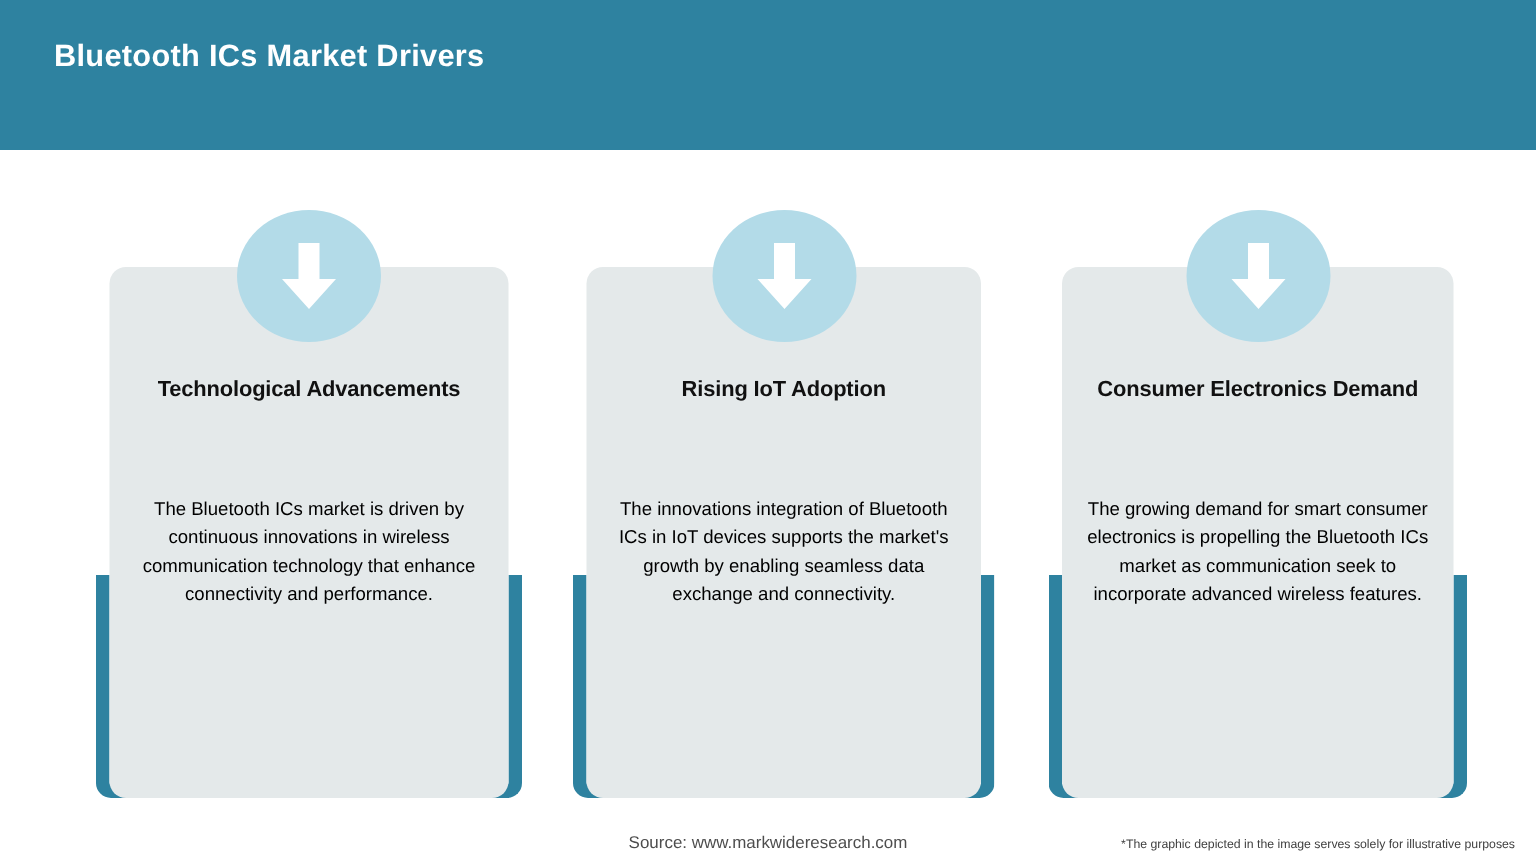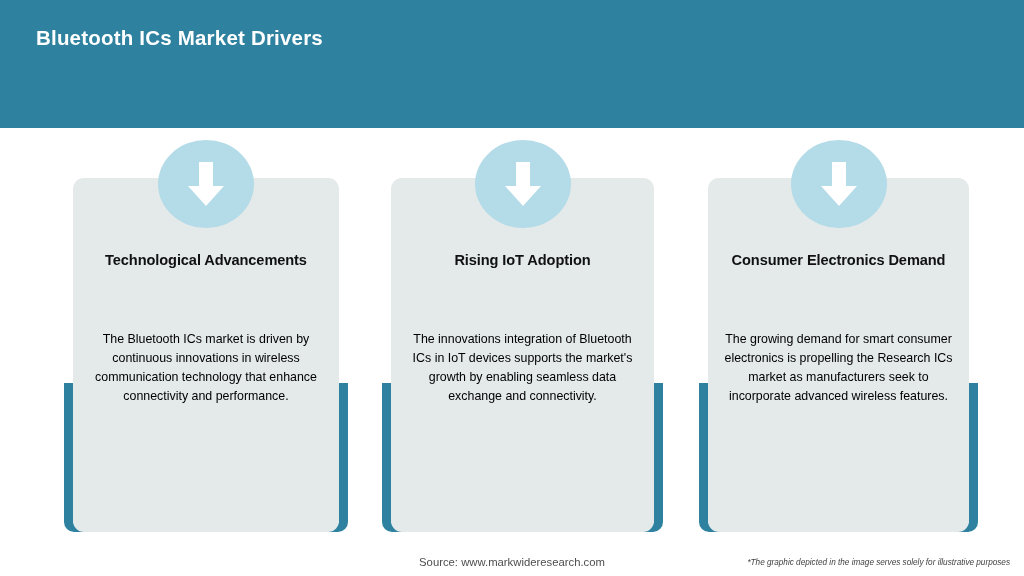--- a/index.html
+++ b/index.html
@@ -12,21 +12,21 @@
     background: #ffffff;
     font-family: "Liberation Sans", sans-serif;
     overflow: hidden;
     position: relative;
   }
 
   
   .header {
     position: absolute;
     left: 0; top: 0;
-    width: 1024px; height: 128px;
+    width: 1024px; height: 100px;
     background: #2e82a0;
   }
   .header-title {
     position: absolute;
     left: 36px;
     top: 26px;
     font-size: 20.5px;
     font-weight: bold;
     color: #ffffff;
     letter-spacing: 0.2px;
@@ -146,21 +146,20 @@
     font-weight: normal;
     color: #4d4d4d;
   }
   .footer-note {
     position: absolute;
     right: 14px;
     top: 558px;
     font-size: 8.2px;
     color: #3f3f3f;
     white-space: nowrap;
-    font-style: italic;
   }
 </style>
 </head>
 <body>
 
 <div class="header">
   <div class="header-title">Bluetooth ICs Market Drivers</div>
 
 </div>
 
@@ -192,19 +191,19 @@
 
   <div class="card-wrap c2">
     <div class="card-frame"></div>
     <div class="card-panel"></div>
     <div class="card-badge">
       <svg width="44" height="56" viewBox="0 0 44 56" xmlns="http://www.w3.org/2000/svg">
         <path d="M15,6 L29,6 L29,30 L40,30 L22,50 L4,30 L15,30 Z" fill="#ffffff"></path>
       </svg>
     </div>
     <div class="card-title">Consumer Electronics Demand</div>
-    <div class="card-body">The growing demand for smart consumer electronics is propelling the Research ICs market as manufacturers seek to incorporate advanced wireless features.</div>
+    <div class="card-body">The growing demand for smart consumer electronics is propelling the Bluetooth ICs market as communication seek to incorporate advanced wireless features.</div>
   </div>
 
 </div>
 
 <div class="footer-source">Source: www.markwideresearch.com</div>
 <div class="footer-note">*The graphic depicted in the image serves solely for illustrative purposes</div>
 
 </body></html>

